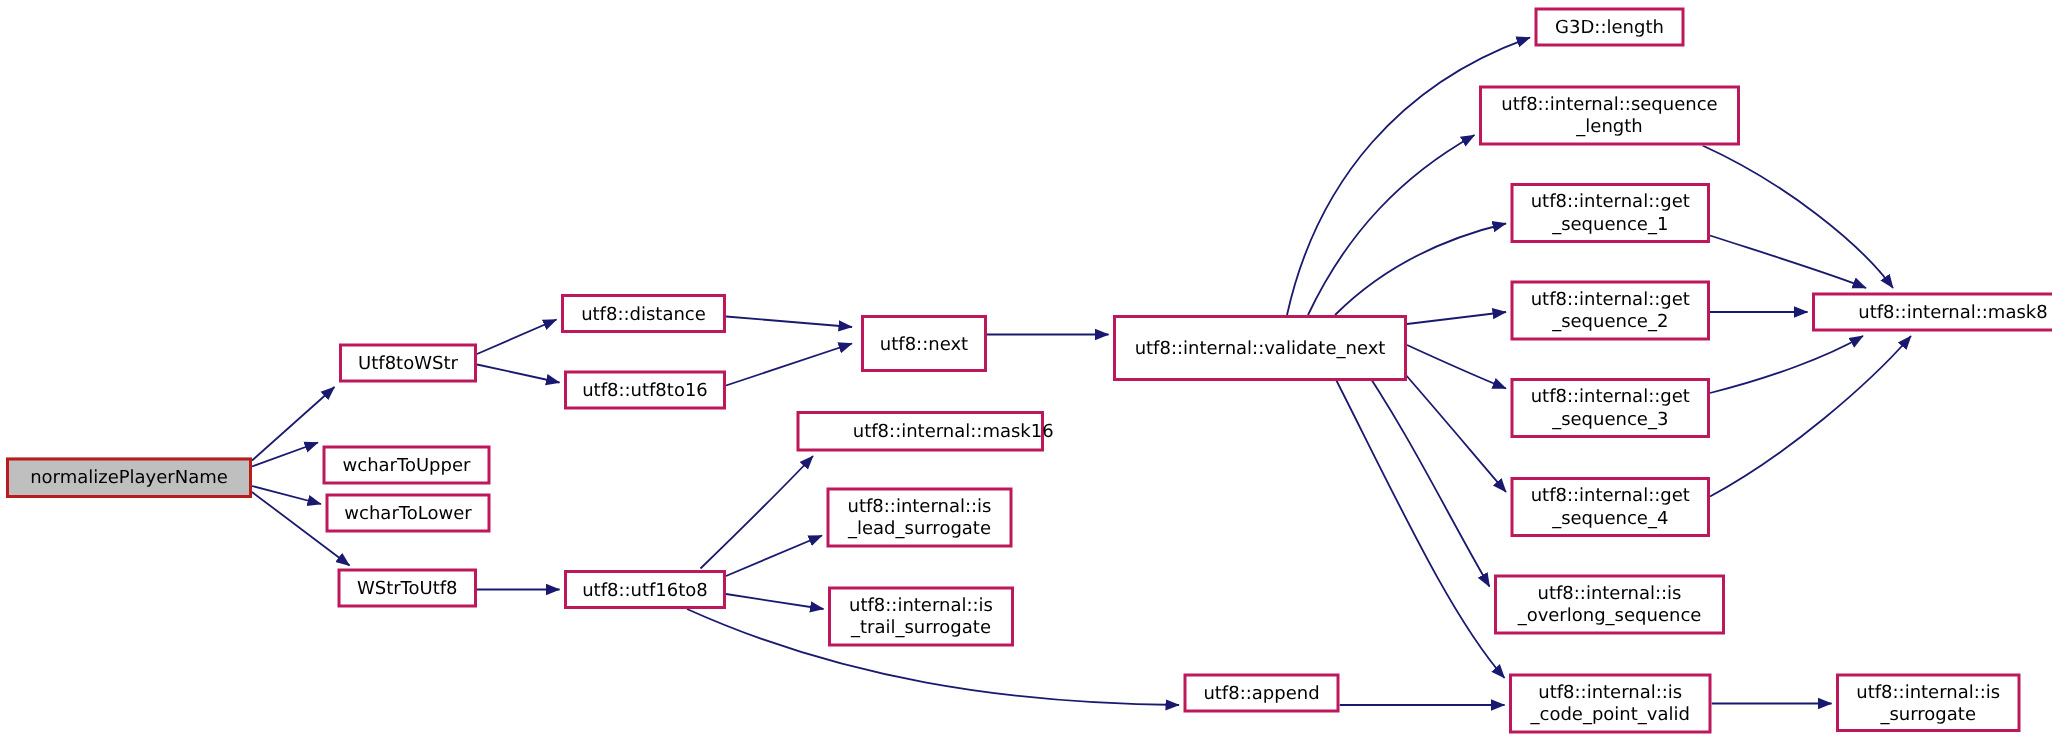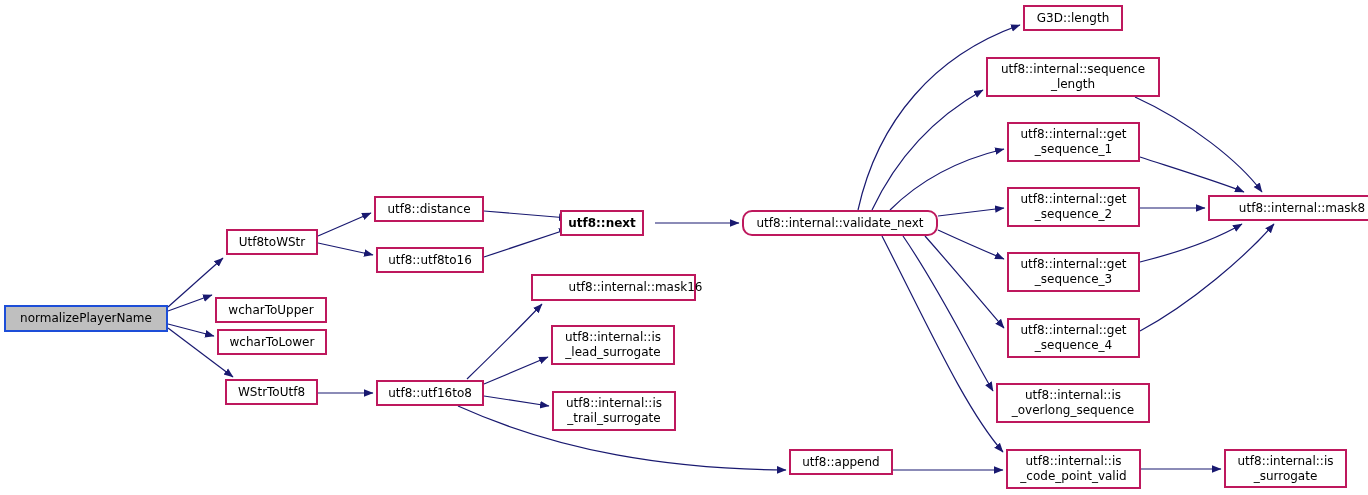--- a/index.html
+++ b/index.html
@@ -22,21 +22,21 @@
     line-height:15px;
     display:flex;
     align-items:center;
     justify-content:center;
     text-align:center;
     white-space:pre-line;
     cursor:pointer;
   }
   .node.root{
     background:#bfbfbf;
-    border:2px solid #1d4ed8;
+    border:2px solid #b91c1c;
     cursor:default;
   }
 </style>
 </head>
 <body>
 
 <div class="graph">
   <svg class="edge-layer" width="1368" height="495" viewBox="0 0 1368 495" xmlns="http://www.w3.org/2000/svg">
     <defs>
       <marker id="arrow" markerUnits="userSpaceOnUse" markerWidth="11" markerHeight="10" refX="9" refY="5" orient="auto">
@@ -75,22 +75,22 @@
     </svg>
   <div>
       <div class="node root" style="left: 4px; top: 305px; width: 164px; height: 27px;">normalizePlayerName</div>
       <div class="node" style="left: 226px; top: 229px; width: 92px; height: 26px;">Utf8toWStr</div>
       <div class="node" style="left: 215px; top: 277px; width: 112px; height: 26px; margin-top: 20px;">wcharToUpper</div>
       <div class="node" style="left: 217px; top: 329px; width: 110px; height: 26px;">wcharToLower</div>
       <div class="node" style="left: 225px; top: 379px; width: 93px; height: 26px;">WStrToUtf8</div>
       <div class="node" style="left: 374px; top: 196px; width: 110px; height: 26px;">utf8::distance</div>
       <div class="node" style="left: 376px; top: 247px; width: 108px; height: 26px;">utf8::utf8to16</div>
       <div class="node" style="left: 376px; top: 380px; width: 108px; height: 26px;">utf8::utf16to8</div>
-      <div class="node" style="left: 560px; top: 210px; width: 84px; height: 26px; font-weight: bold;">utf8::next</div>
-      <div class="node" style="left: 742px; top: 210px; width: 196px; height: 26px; border-radius: 10px;">utf8::internal::validate_next</div>
+      <div class="node" style="left: 574px; top: 210px; width: 84px; height: 38px;">utf8::next</div>
+      <div class="node" style="left: 742px; top: 210px; width: 196px; height: 44px;">utf8::internal::validate_next</div>
       <div class="node" style="left: 531px; top: 274px; width: 165px; height: 27px; padding-left: 44px;">utf8::internal::mask16</div>
       <div class="node" style="left: 551px; top: 325px; width: 124px; height: 40px;">utf8::internal::is
 _lead_surrogate</div>
       <div class="node" style="left: 552px; top: 391px; width: 124px; height: 40px;">utf8::internal::is
 _trail_surrogate</div>
       <div class="node" style="left: 789px; top: 449px; width: 104px; height: 26px;">utf8::append</div>
       <div class="node" style="left: 1023px; top: 5px; width: 100px; height: 26px;">G3D::length</div>
       <div class="node" style="left: 986px; top: 57px; width: 174px; height: 40px;">utf8::internal::sequence
 _length</div>
       <div class="node" style="left: 1007px; top: 122px; width: 133px; height: 40px;">utf8::internal::get

